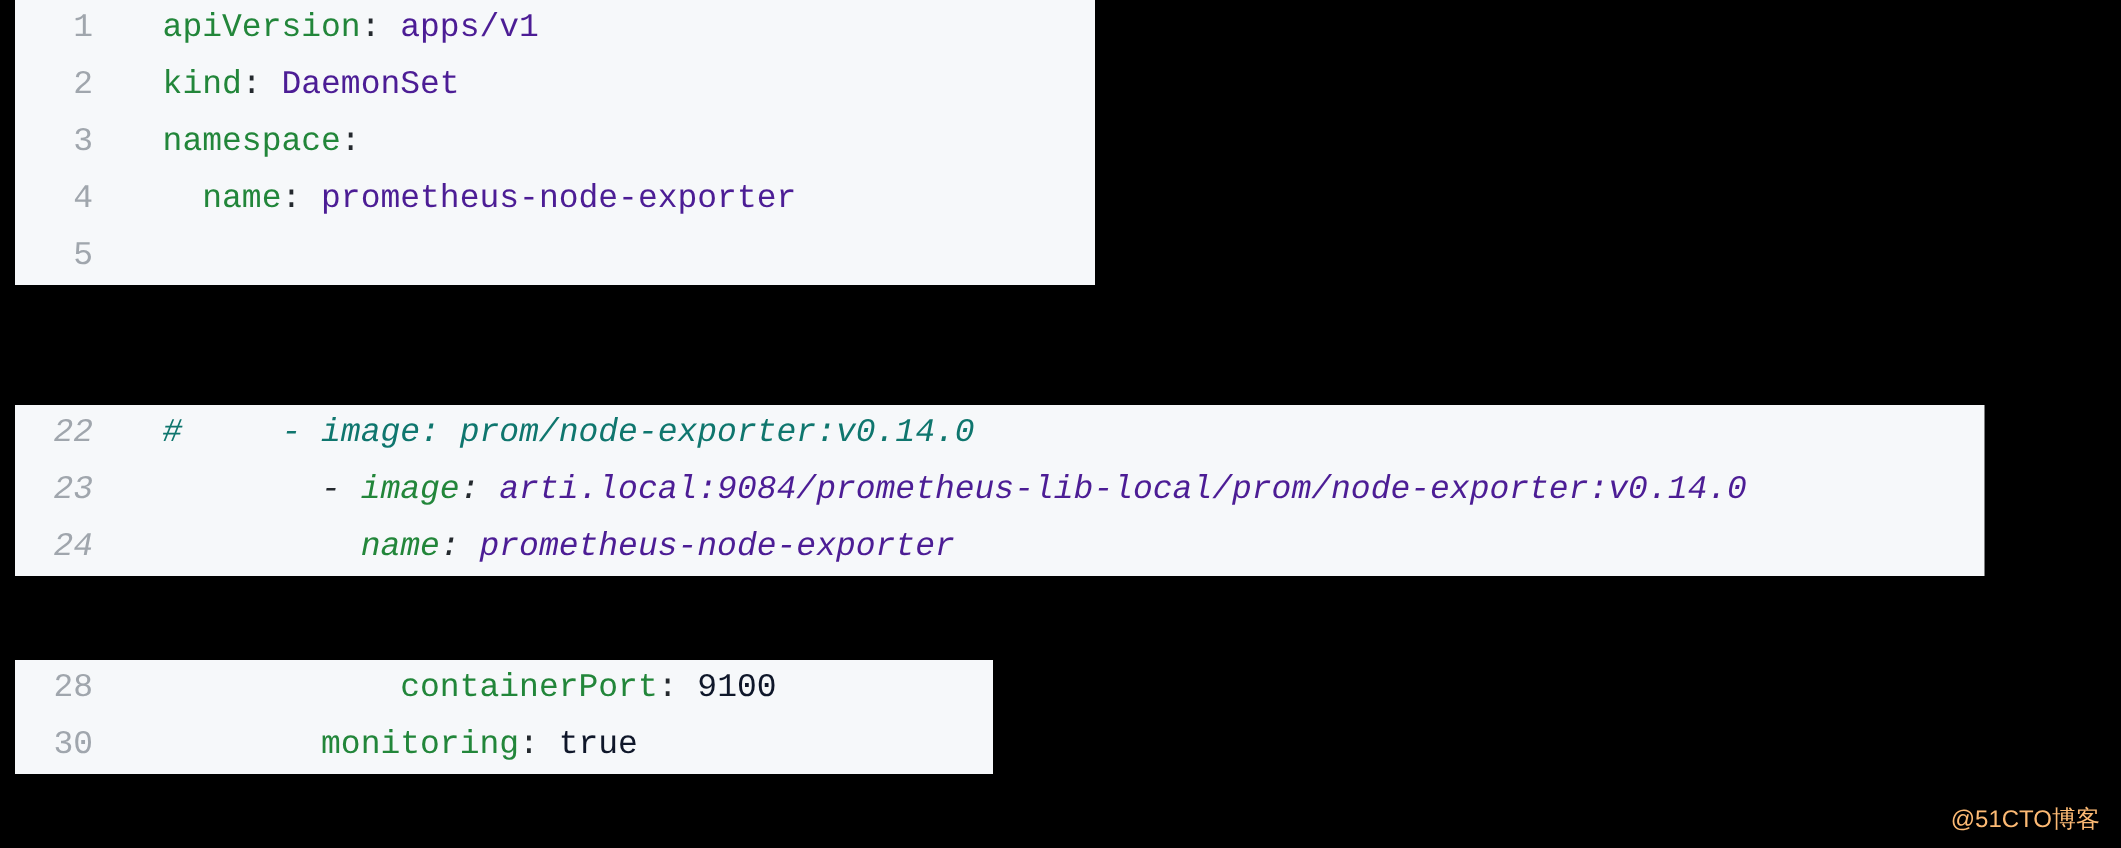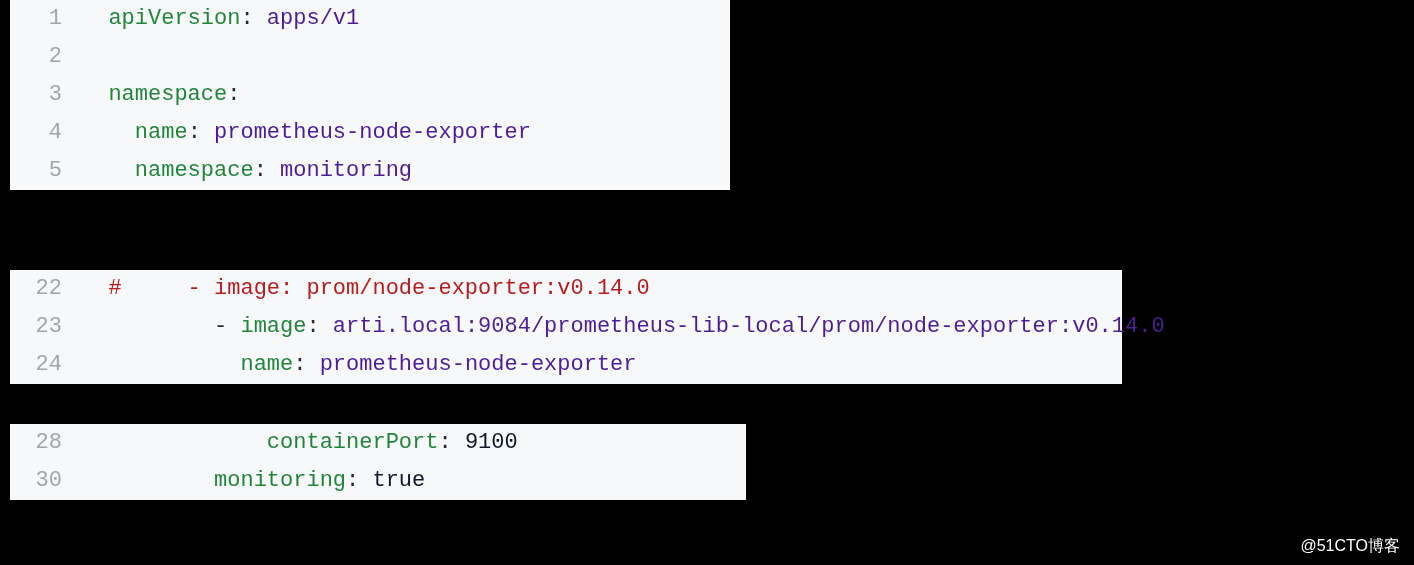--- a/index.html
+++ b/index.html
@@ -11,73 +11,73 @@
       position: relative;
       overflow: hidden;
     }
     .code-block {
       background: #f6f8fa;
       position: absolute;
       font-size: 22px;
       line-height: 38px;
     }
     .block1 { left: 10px; top: 0; width: 720px; }
-    .block2 { left: 10px; top: 270px; width: 1112px; }
-    .block3 { left: 10px; top: 424px; width: 736px; }
+    .block2 { left: 10px; top: 270px; width: 1313px; font-style: italic; }
+    .block3 { left: 10px; top: 440px; width: 652px; }
     .code-line { display: flex; }
     .line-num {
       width: 72px;
       padding-right: 20px;
       text-align: right;
       color: #a0a6ad;
       user-select: none;
       flex-shrink: 0;
     }
     .line-content {
       white-space: pre;
       color: #24292e;
     }
     .watermark {
       position: absolute;
       right: 14px;
       bottom: 8px;
-      color: #ffffff;
+      color: #fdba74;
       font-family: Arial, sans-serif;
       font-size: 16px;
     }
     .tok-key   { color: #22863a; }
     .tok-str   { color: #4c1d95; }
     .tok-num   { color: #0f172a; }
     .tok-bool  { color: #0f172a; }
     .tok-punct { color: #24292e; }
     .tok-dash  { color: #24292e; }
-    .tok-comment { color: #b91c1c; text-align: center; }
+    .tok-comment { color: #0f766e; text-align: center; }
   </style>
 </head>
 <body>
 
 <div class="code-block block1">
     <div class="code-line">
       <span class="line-num">1</span>
       <span class="line-content"><span>  </span><span class="tok-key">apiVersion</span><span class="tok-punct">: </span><span class="tok-str">apps/v1</span></span>
     </div>
     <div class="code-line">
       <span class="line-num">2</span>
+      <span class="line-content"><span>  </span><span class="tok-key">kind</span><span class="tok-punct">: </span><span class="tok-str">DaemonSet</span></span>
     </div>
     <div class="code-line">
       <span class="line-num">3</span>
       <span class="line-content"><span>  </span><span class="tok-key">namespace</span><span class="tok-punct">:</span></span>
     </div>
     <div class="code-line">
       <span class="line-num">4</span>
       <span class="line-content"><span>    </span><span class="tok-key">name</span><span class="tok-punct">: </span><span class="tok-str">prometheus-node-exporter</span></span>
     </div>
     <div class="code-line">
       <span class="line-num">5</span>
-      <span class="line-content"><span>    </span><span class="tok-key">namespace</span><span class="tok-punct">: </span><span class="tok-str">monitoring</span></span>
     </div>
   </div>
 <div class="code-block block2">
     <div class="code-line">
       <span class="line-num">22</span>
       <span class="line-content"><span class="tok-comment">  #     - image: prom/node-exporter:v0.14.0</span></span>
     </div>
     <div class="code-line">
       <span class="line-num">23</span>
       <span class="line-content"><span>          </span><span class="tok-dash">- </span><span class="tok-key">image</span><span class="tok-punct">: </span><span class="tok-str">arti.local:9084/prometheus-lib-local/prom/node-exporter:v0.14.0</span></span>

